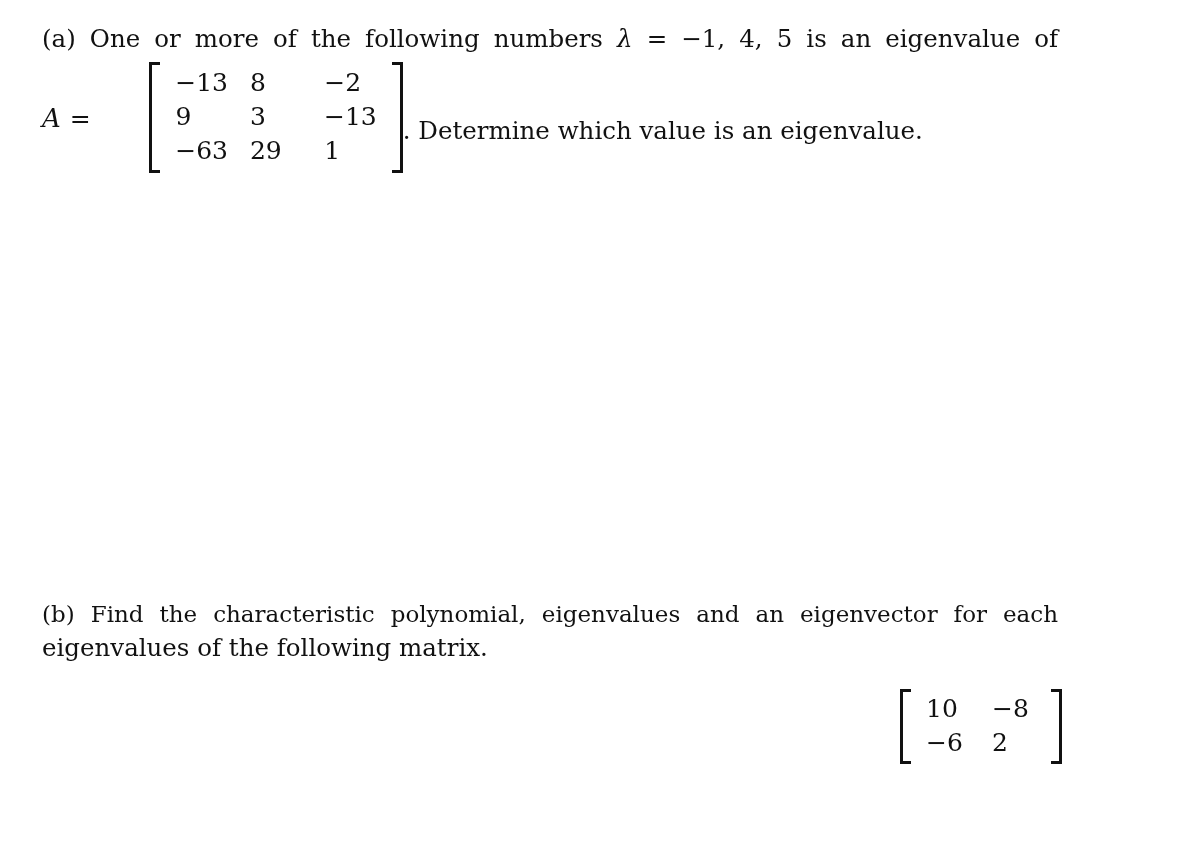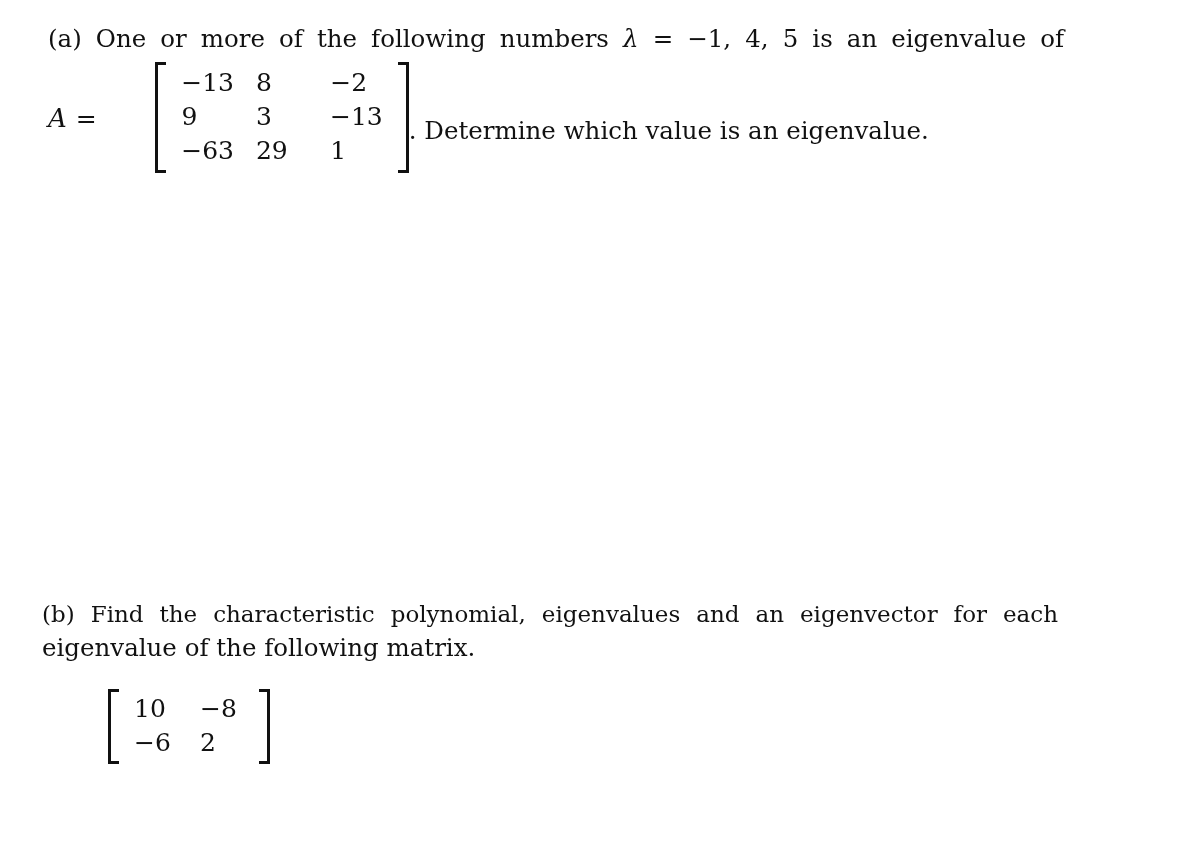--- a/index.html
+++ b/index.html
@@ -20,21 +20,21 @@
   .page {
     position: absolute;
     inset: 0;
   }
   .mathvar    { font-family: "DejaVu Serif", "Liberation Serif", serif; font-style: italic; }
   .mathnum    { font-family: "DejaVu Serif", "Liberation Serif", serif; font-style: normal; }
 
   
   #part-a {
     position: absolute;
-    left: 48px;
+    left: 42px;
     top: 22px;
     width: 1016px;
   }
 
   .prose-line {
     font-size: 24.5px;
     line-height: 34px;
     text-align: justify;
     text-align-last: justify;
     white-space: normal;
@@ -132,25 +132,25 @@
     text-align-last: justify;
   }
   #part-b .line2 {
     font-size: 24.5px;
     line-height: 34px;
     text-align: left;
   }
 
   #matrix-B-wrap {
     position: absolute;
-    left: 18px;
+    left: 4px;
     top: 92px;
     width: 1016px;
     display: flex;
-    justify-content: flex-start;
+    justify-content: flex-end;
   }
   #matrix-B .matrix-grid {
     grid-template-columns: auto auto;
     padding: 3px 2px 4px 2px;
   }
   #matrix-B .matrix-grid .cell { min-width: 44px; }
 </style>
 </head>
 <body>
 
@@ -200,21 +200,21 @@
     </div>
   </section>
 
   <section id="part-b">
 
     <div class="line1">
       <span>(b)</span>
       <span>Find the characteristic polynomial, eigenvalues and an eigenvector for each</span>
     </div>
 
-    <div class="line2">eigenvalue of the following matrix.</div>
+    <div class="line2">eigenvalues of the following matrix.</div>
 
     <div id="matrix-B-wrap">
       <div class="matrix" id="matrix-B">
         <div class="bracket left">
           <span class="arm top"></span>
             <span class="arm bottom"></span>
         </div>
         <div class="matrix-grid">
           <div class="cell mathnum">10</div>
           <div class="cell mathnum">−8</div>

